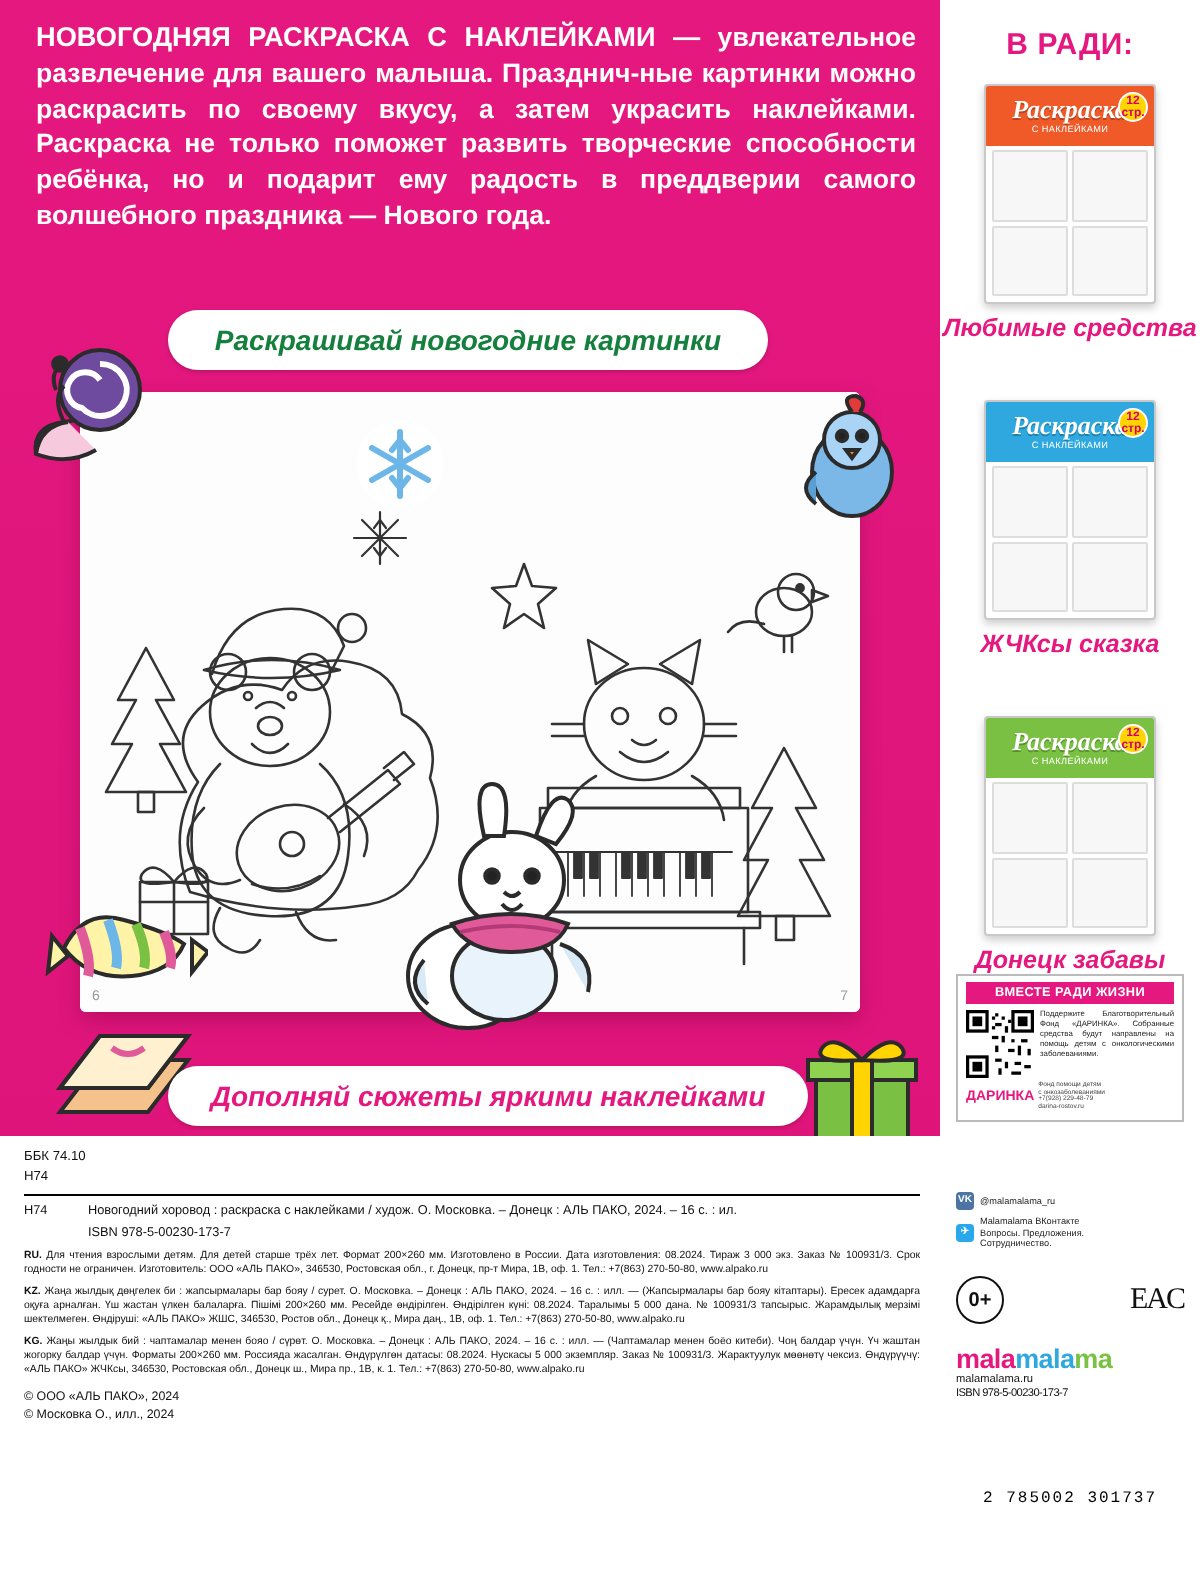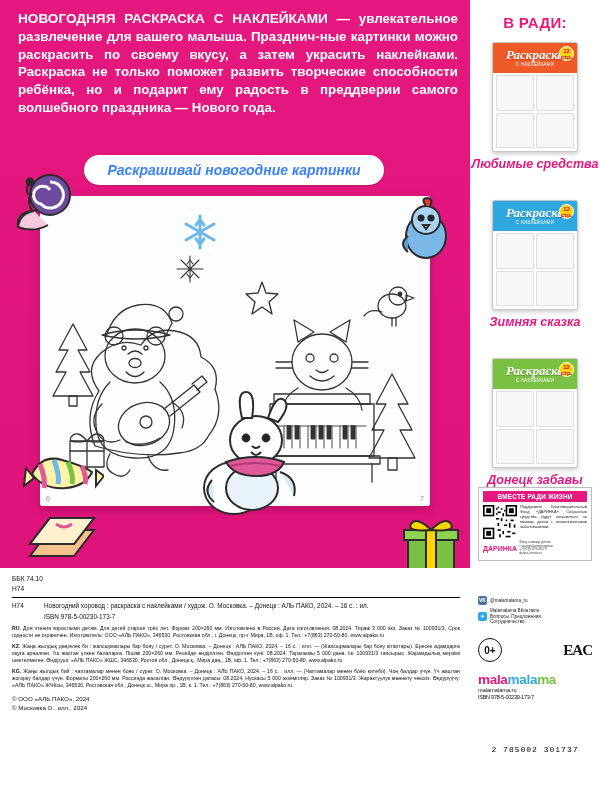--- a/index.html
+++ b/index.html
@@ -40,21 +40,21 @@
   .intro .body { font-weight:bold; }
 
   
   .pill {
     position:absolute;
     left:84px; top:155px;
     width:300px; height:30px;
     background:#ffffff;
     border-radius:16px;
     display:flex; align-items:center; justify-content:center;
-    color:#3b82f6;
+    color:#15803d;
     font-style:italic;
     font-weight:bold;
     font-size:14px;
     box-shadow:0 1px 2px rgba(0,0,0,.18);
   }
   .pill2 {
     position:absolute;
     left:84px; top:533px;
     width:320px; height:30px;
     background:#ffffff;
@@ -214,21 +214,21 @@
   .age-row {
     position:absolute; left:8px; top:638px; width:114px;
     display:flex; align-items:center; justify-content:space-between;
   }
   .age {
     width:24px; height:24px; border-radius:50%;
     border:1.6px solid #111; color:#111;
     font-size:10px; font-weight:bold;
     display:flex; align-items:center; justify-content:center;
   }
-  .eac { font-size:15px; font-weight:bold; color:#111; letter-spacing:-1px; font-family:"Liberation Serif",serif; }
+  .eac { font-size:15px; font-weight:normal; color:#111; letter-spacing:-1px; font-family:"Liberation Serif",serif; }
   .brand {
     position:absolute; left:8px; top:672px; width:114px;
     font-size:13.5px; font-weight:bold; color:#e4187f;
     letter-spacing:-.3px;
   }
   .brand .mid { color:#2ea8df; }
   .brand .end { color:#7ac143; }
   .barcode {
     position:absolute; left:8px; top:700px; width:114px; height:60px;
   }
@@ -425,20 +425,21 @@
 
     <svg class="sticker" style="left:398px; top:516px; width:66px; height:60px;" viewBox="0 0 66 60">
       <g stroke="#2b2b2b" stroke-width="2">
         <rect x="10" y="22" width="46" height="32" fill="#7ac143"></rect>
         <rect x="6" y="14" width="54" height="10" fill="#8fd24f"></rect>
         <rect x="28" y="14" width="10" height="40" fill="#ffd400"></rect>
         <path d="M33 14 q-14 -14 -20 -6 q-5 8 20 6 q25 2 20 -6 q-6 -8 -20 6z" fill="#ffd400"></path>
       </g>
     </svg>
 
+    <div class="pill2">Дополняй сюжеты яркими наклейками</div>
 
     <div class="imprint">
       <div class="bbk">
         <div>ББК 74.10</div>
         <div>Н74</div>
       </div>
       <div class="hr"></div>
       <div class="desc" style="display:flex; gap:10px;">
         <div style="flex:0 0 22px;">Н74</div>
         <div style="flex:1;">
@@ -496,21 +497,21 @@
           <span>12</span>
           <span>стр.</span>
         </div>
         <div class="grid">
           <div class="cell"></div>
           <div class="cell"></div>
           <div class="cell"></div>
           <div class="cell"></div>
         </div>
       </div>
-      <div class="series-name">Зимняя сказка</div>
+      <div class="series-name">ЖЧКсы сказка</div>
     </div>
 
     <div class="series-item" style="top:358px;">
       <div class="mini-cover">
         <div class="topband" style="background:#7ac143;"></div>
         <div class="ras">Раскраска</div>
         <div class="sub">С НАКЛЕЙКАМИ</div>
         <div class="badge">
           <span>12</span>
           <span>стр.</span>

